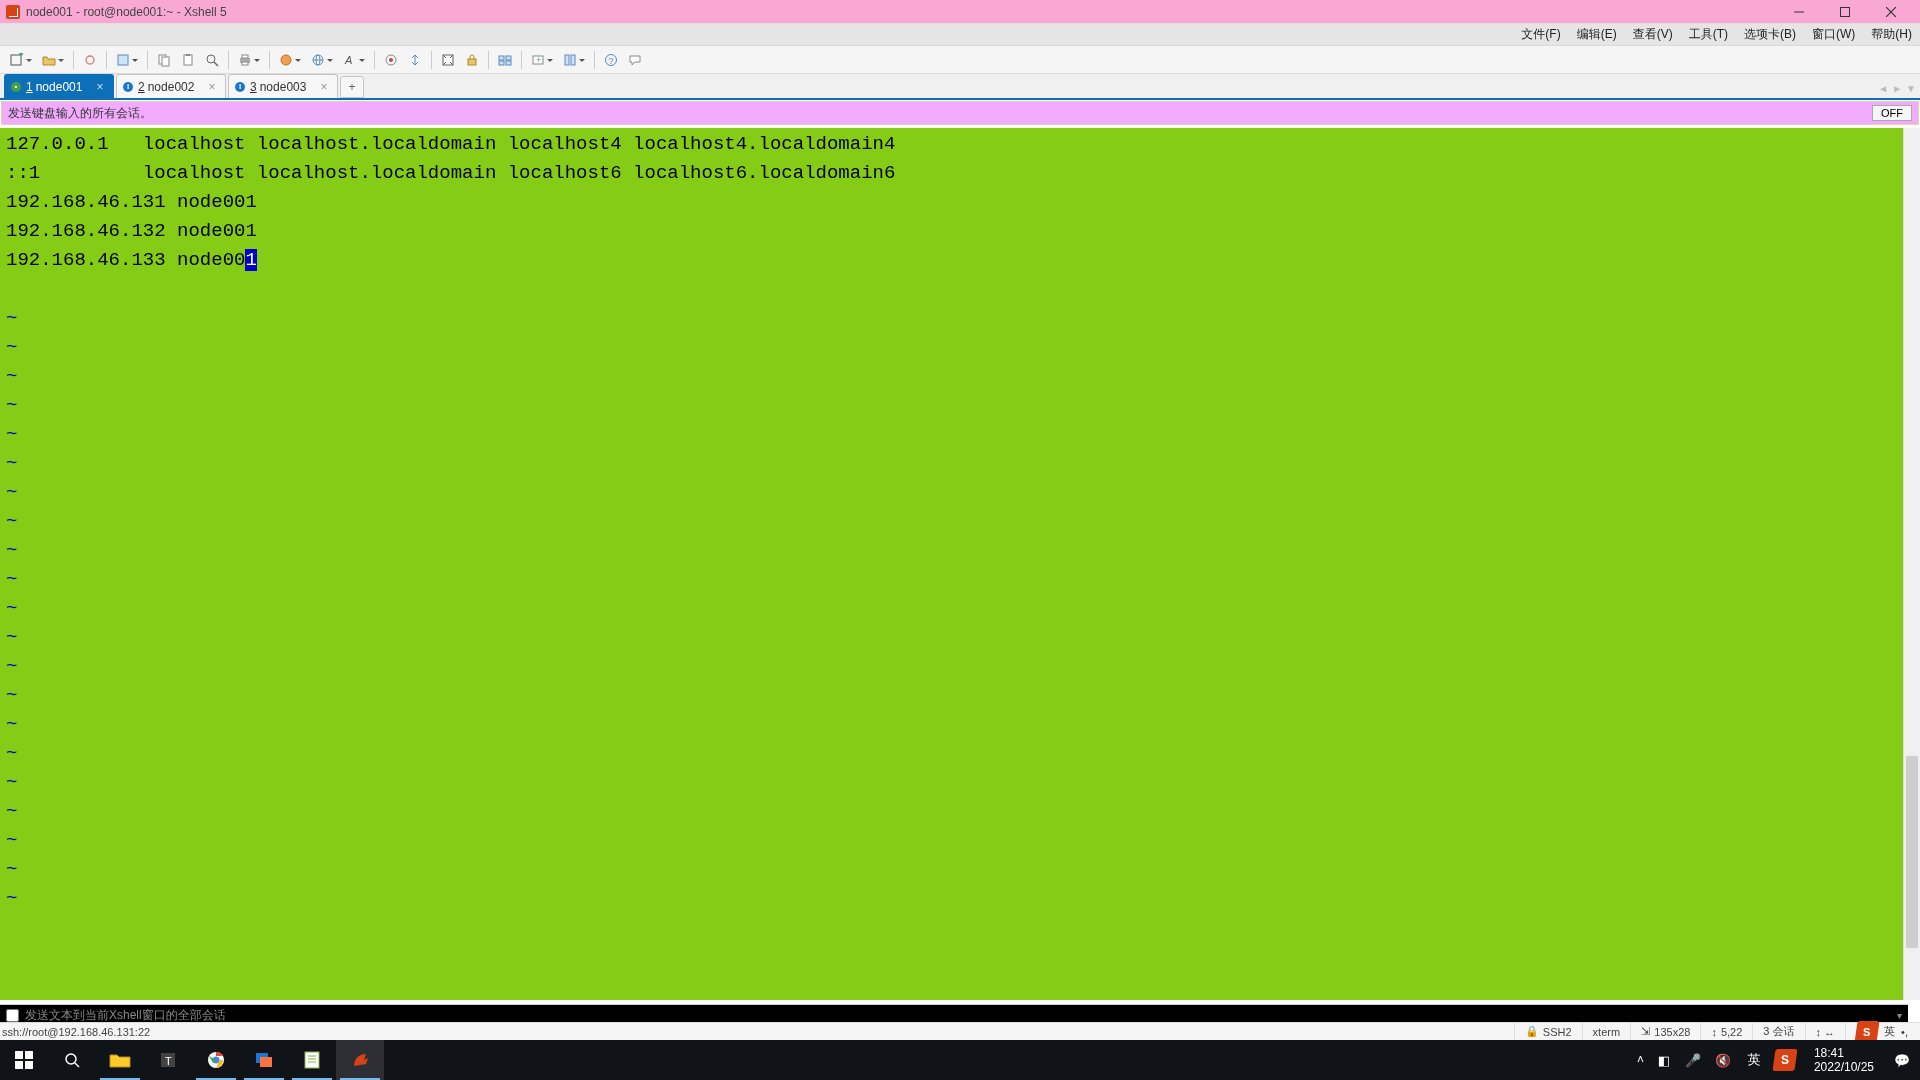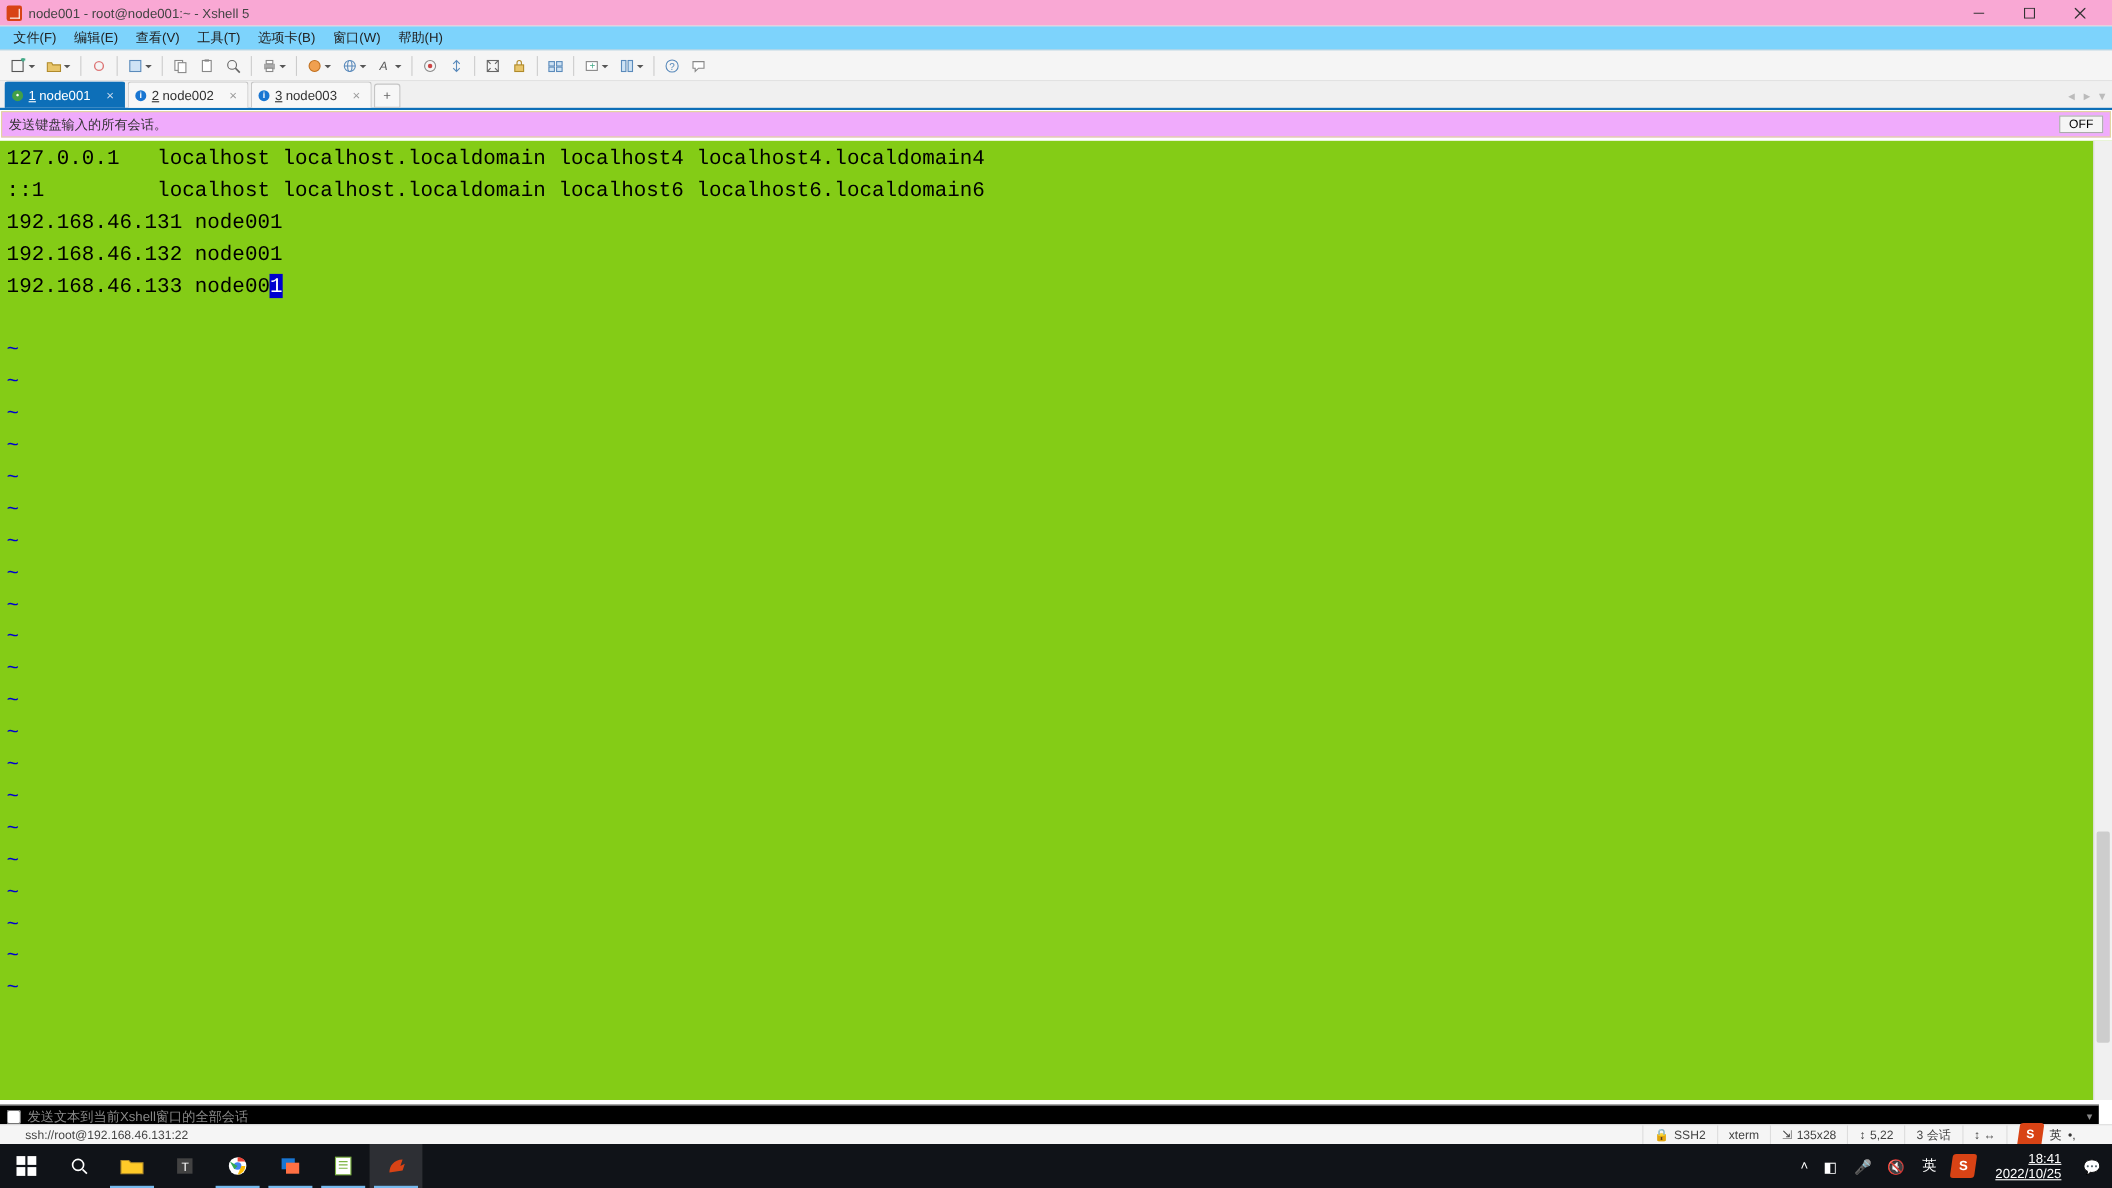--- a/index.html
+++ b/index.html
@@ -6,21 +6,21 @@
 body { font-family: "Microsoft YaHei", "Segoe UI", Tahoma, sans-serif; font-size: 12px; background: #fff; overflow: hidden; width: 1920px; height: 1080px; position: relative; }
 
 
 .titlebar { height: 24px; background: #f9a8d4; border-bottom: 1px solid #e0e0e0; display: flex; align-items: center; padding: 0 6px; }
 .titlebar .icon { width: 14px; height: 14px; background: #d84315; border-radius: 2px; margin-right: 6px; position: relative; }
 .titlebar .icon::after { content: ""; position: absolute; left: 3px; top: 3px; width: 8px; height: 8px; border: 1px solid #fff; border-top: none; border-left: none; }
 .titlebar .title { flex: 1; color: #444; }
 .titlebar .winbtn { width: 46px; height: 24px; display: flex; align-items: center; justify-content: center; color: #555; }
 
 
-.menubar { height: 22px; background: #7dd3fc; border-bottom: 1px solid #dadada; display: flex; align-items: center; padding-left: 4px; }
+.menubar { height: 22px; background: #e5e5e5; border-bottom: 1px solid #dadada; display: flex; align-items: center; padding-left: 20px; justify-content: flex-end; }
 .menubar .menuitem { padding: 2px 8px; color: #222; }
 
 
 .toolbar { height: 28px; background: #f5f5f5; border-bottom: 1px solid #dadada; display: flex; align-items: center; padding-left: 6px; gap: 2px; }
 .toolbar .tbtn { width: 22px; height: 22px; display: flex; align-items: center; justify-content: center; color: #555; border: 1px solid transparent; position: relative; }
 .toolbar .tbtn.wdrop { width: 30px; justify-content: flex-start; padding-left: 3px; }
 .toolbar .tbtn.wdrop::after { content: ""; position: absolute; right: 3px; top: 9px; border-left: 3px solid transparent; border-right: 3px solid transparent; border-top: 3px solid #555; }
 .toolbar .sep { width: 1px; height: 18px; background: #ccc; margin: 0 3px; }
 
 
@@ -45,35 +45,35 @@
 .terminal .cursor { background: #0000d0; color: #fff; }
 .termscroll { position: absolute; right: 0; top: 128px; bottom: 80px; width: 17px; background: #f0f0f0; border-left: 1px solid #ddd; }
 .termscroll .thumb { position: absolute; left: 2px; right: 2px; top: 72%; height: 22%; background: #cdcdcd; border-radius: 2px; }
 
 
 .sendbar { position: absolute; bottom: 54px; left: 0; right: 12px; height: 22px; border-top: 1px solid #ccc; border-bottom: 1px solid #ccc; display: flex; align-items: center; padding: 0 6px; background: #000000; color: #888; font-size: 12px; }
 .sendbar input[type=checkbox] { margin-right: 6px; }
 .sendbar .dropicon { position: absolute; right: 6px; color: #888; font-size: 10px; }
 
 
-.statusbar { position: absolute; bottom: 40px; left: 0; right: 0; height: 18px; background: #f5f5f5; border-top: 1px solid #dcdcdc; display: flex; align-items: center; font-size: 11px; color: #444; padding: 0 23px; }
+.statusbar { position: absolute; bottom: 40px; left: 0; right: 0; height: 18px; background: #f5f5f5; border-top: 1px solid #dcdcdc; display: flex; align-items: center; font-size: 11px; color: #444; padding: 0 2px; }
 .statusbar .stleft { flex: 1; }
 .statusbar .stcell { padding: 0 10px; border-left: 1px solid #ddd; display: flex; align-items: center; gap: 4px; height: 100%; }
 .statusbar .lock { color: #888; }
 
 
 .taskbar { position: absolute; bottom: 0; left: 0; right: 0; height: 40px; background: #101318; display: flex; align-items: center; }
 .taskbar .start { width: 48px; height: 40px; display: flex; align-items: center; justify-content: center; }
 .winlogo { width: 18px; height: 18px; display: grid; grid-template-columns: 1fr 1fr; grid-template-rows: 1fr 1fr; gap: 2px; }
 .winlogo div { background: #fff; }
 .taskbar .tbicon { width: 48px; height: 40px; display: flex; align-items: center; justify-content: center; color: #fff; position: relative; }
 .taskbar .tbicon.running::after { content: ""; position: absolute; bottom: 0; left: 4px; right: 4px; height: 2px; background: #76b9ed; }
 .taskbar .tbicon.active { background: rgba(255,255,255,0.12); }
 .taskbar .tray { margin-left: auto; display: flex; align-items: center; gap: 10px; padding-right: 8px; color: #fff; font-size: 12px; }
-.taskbar .clock { text-align: right; line-height: 14px; font-size: 12px; padding: 0 8px; text-decoration: underline; }
+.taskbar .clock { text-align: left; line-height: 14px; font-size: 12px; padding: 0 8px; }
 .imebox { background: #d84315; color: #fff; width: 22px; height: 22px; border-radius: 3px; display: flex; align-items: center; justify-content: center; font-weight: bold; transform: skewX(-8deg); }
 .imebox span { transform: skewX(8deg); }
 .sqicon { width: 20px; height: 20px; display: flex; align-items: center; justify-content: center; font-size: 13px; }
 
 svg { display: block; }
 </style>
 </head>
 <body>
 
 <div class="titlebar">

